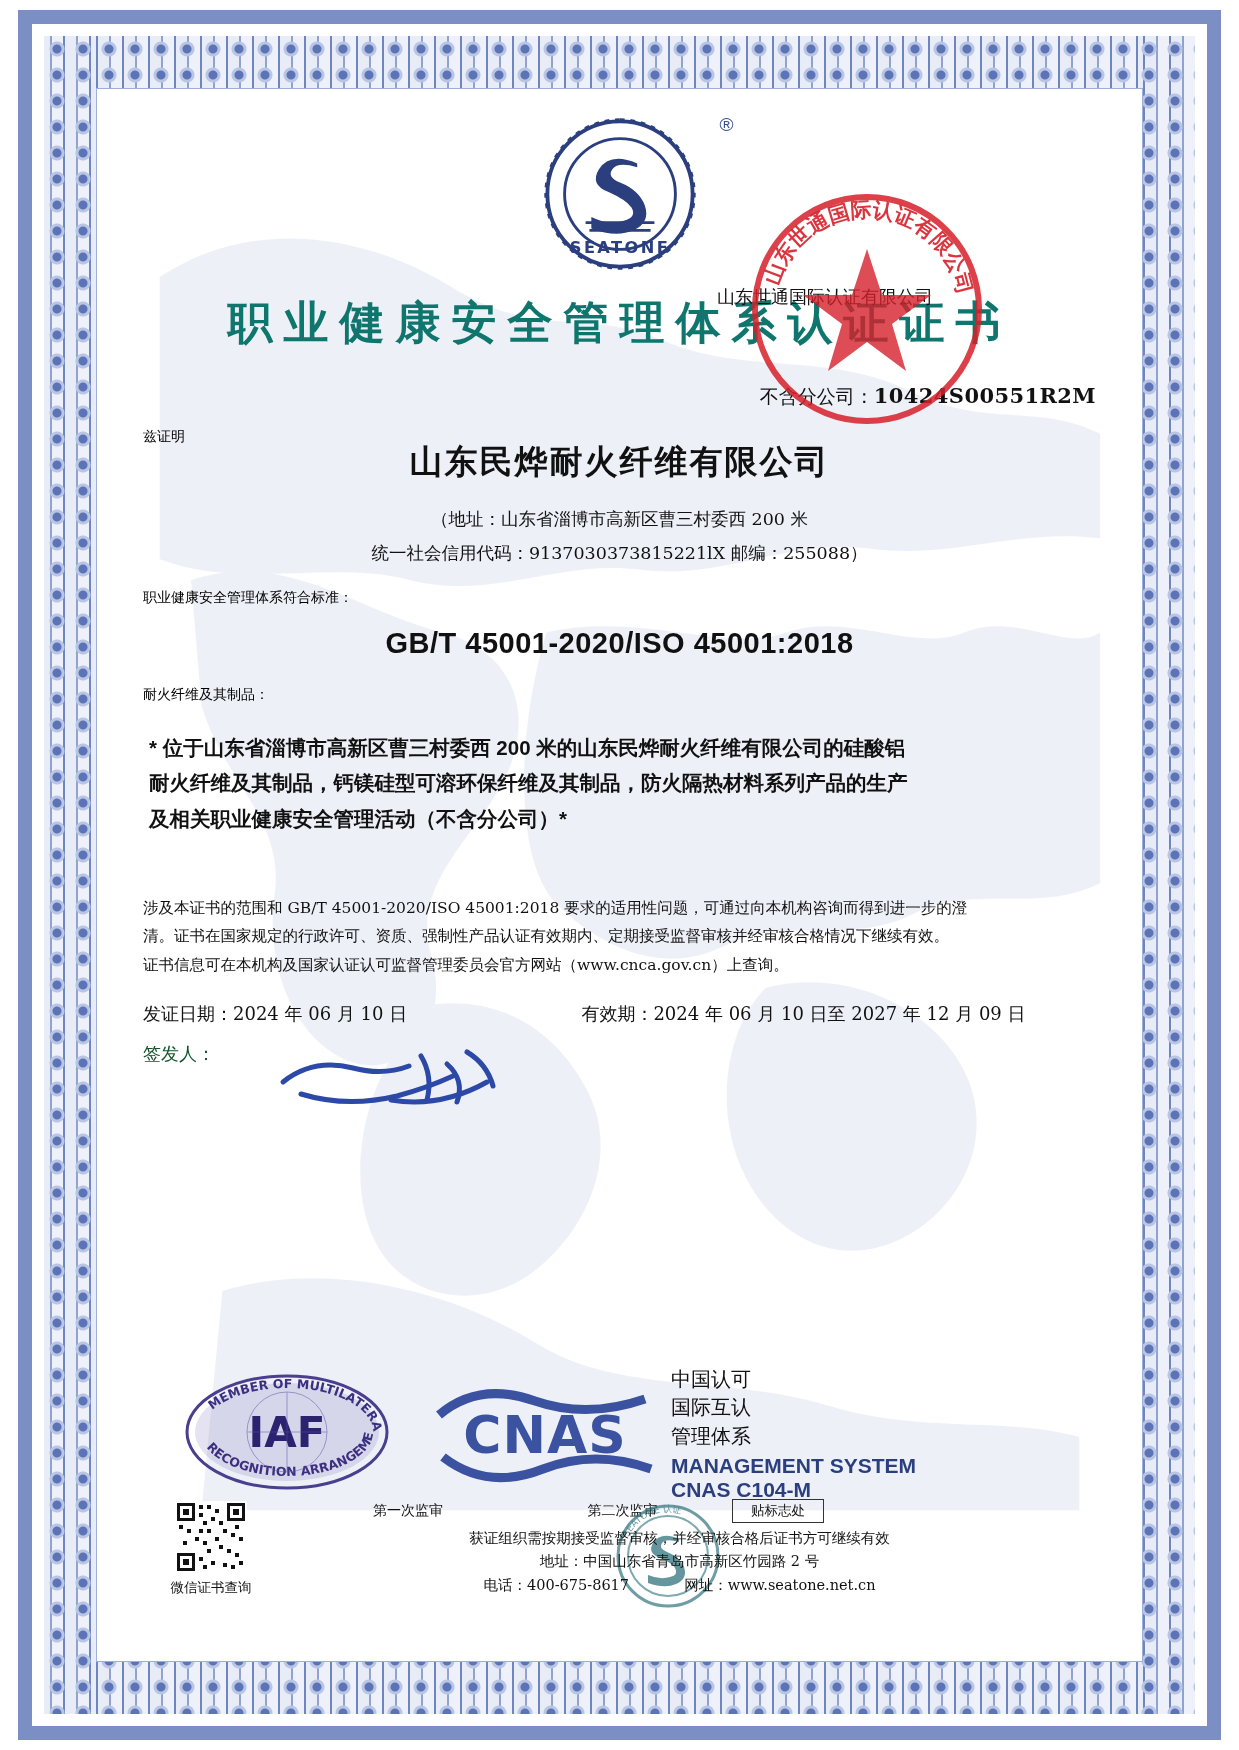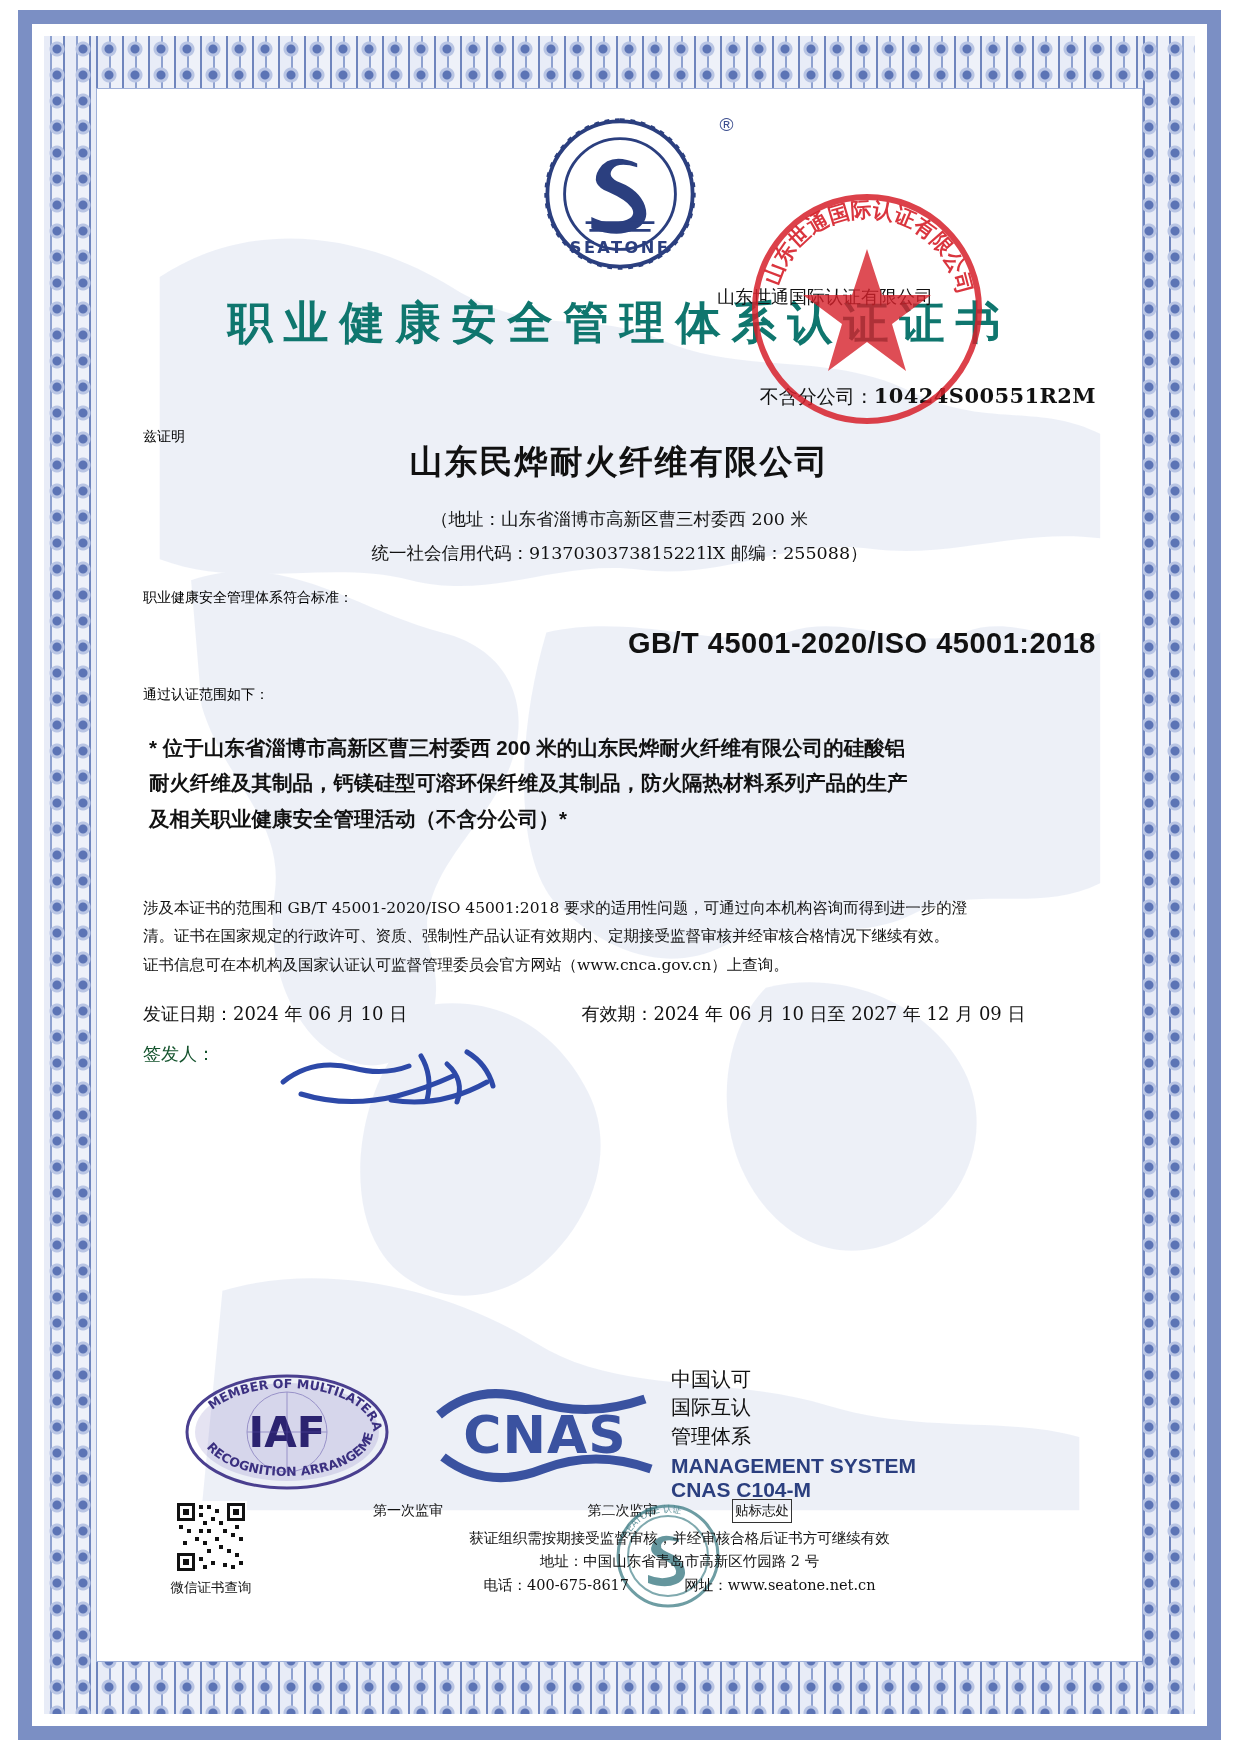--- a/index.html
+++ b/index.html
@@ -137,21 +137,21 @@
   }
   .addr2 {
     text-align: center;
     font-size: 17.5px;
     color: #111;
     margin-top: 10px;
     font-family: "DejaVu Serif", "Liberation Serif", serif;
   }
 
   .std {
-    text-align: right;
+    text-align: center;
     font-size: 29px;
     font-weight: bold;
     color: #111;
     margin-top: 20px;
     letter-spacing: 0.5px;
   }
 
   .scope {
     margin-top: 26px;
     text-align: left;
@@ -289,21 +289,21 @@
     font-family: "DejaVu Serif", "Liberation Serif", serif;
     color: #111;
   }
   .audit-row .cell {
     display: inline-block;
     text-align: center;
   }
   .audit-box {
     display: inline-block;
     border: 1px solid #333;
-    padding: 2px 2px;
+    padding: 2px 18px;
     font-size: 13.5px;
   }
   .foot-lines {
     position: absolute;
     left: 120px;
     right: 0;
     top: 176px;
     text-align: center;
     font-size: 14.5px;
     line-height: 1.62;
@@ -372,21 +372,21 @@
       <div class="label-left">兹证明</div>
 
       <div class="company">山东民烨耐火纤维有限公司</div>
 
       <div class="addr">（地址：山东省淄博市高新区曹三村委西 200 米</div>
       <div class="addr2">统一社会信用代码：9137030373815221lX 邮编：255088）</div>
 
       <div class="label-left" style="margin-top:24px">职业健康安全管理体系符合标准：</div>
       <div class="std">GB/T 45001-2020/ISO 45001:2018</div>
 
-      <div class="label-left" style="margin-top:26px">通过认证范围如下：</div>
+      <div class="label-left" style="margin-top:26px">耐火纤维及其制品：</div>
 
       <div class="scope">
         <div>* 位于山东省淄博市高新区曹三村委西 200 米的山东民烨耐火纤维有限公司的硅酸铝</div>
         <div>耐火纤维及其制品，钙镁硅型可溶环保纤维及其制品，防火隔热材料系列产品的生产</div>
         <div>及相关职业健康安全管理活动（不含分公司）*</div>
       </div>
 
       <div class="notes">
         <div>涉及本证书的范围和 GB/T 45001-2020/ISO 45001:2018 要求的适用性问题，可通过向本机构咨询而得到进一步的澄</div>
         <div>清。证书在国家规定的行政许可、资质、强制性产品认证有效期内、定期接受监督审核并经审核合格情况下继续有效。</div>

